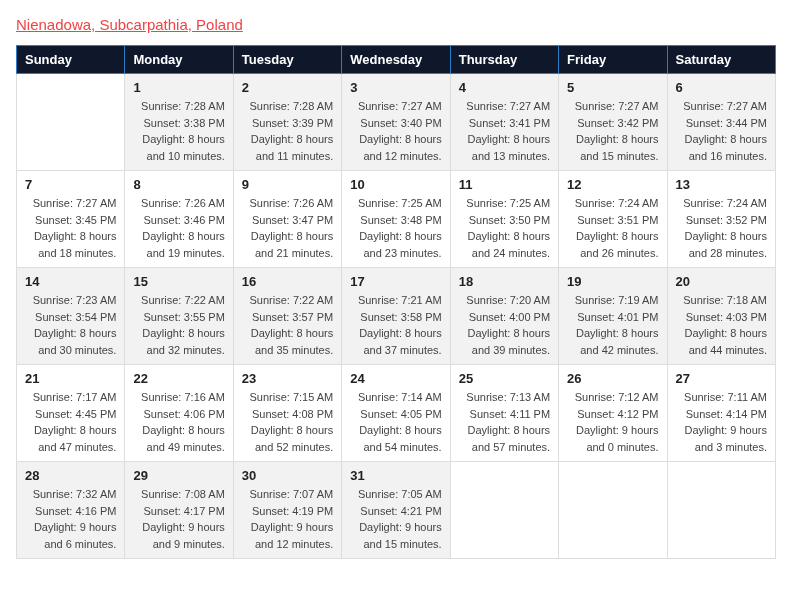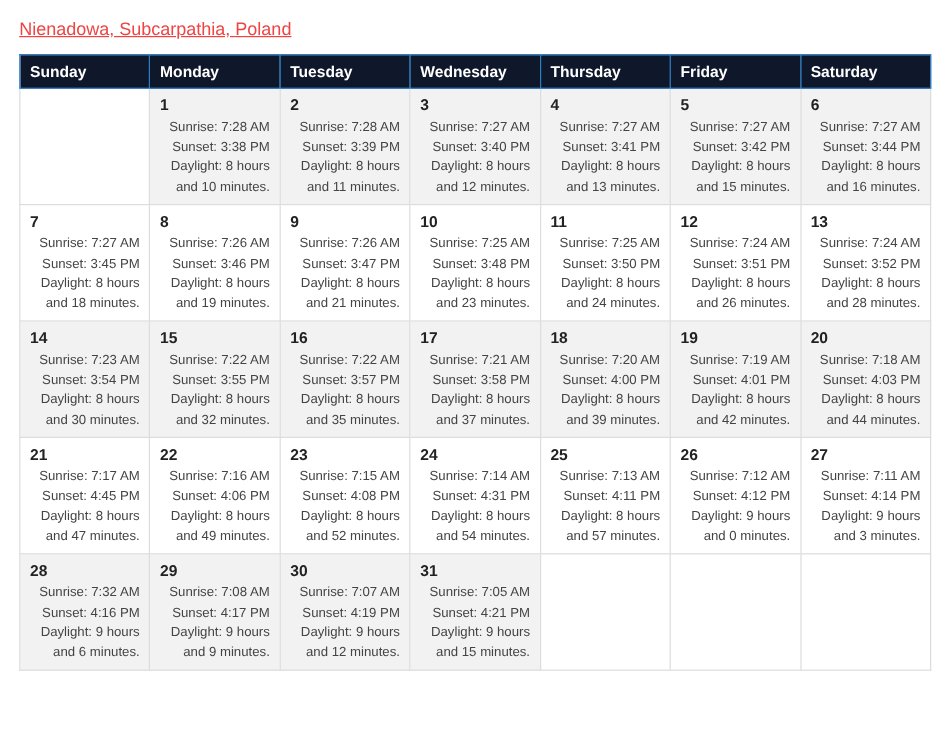--- a/index.html
+++ b/index.html
@@ -293,21 +293,21 @@
         <div class="day-details">
           <span>Sunrise: 7:15 AM</span><br>
           <span>Sunset: 4:08 PM</span><br>
           <span>Daylight: 8 hours and 52 minutes.</span>
         </div>
       </td>
         <td>
         <span class="day-num">24</span>
         <div class="day-details">
           <span>Sunrise: 7:14 AM</span><br>
-          <span>Sunset: 4:31 PM</span><br>
+          <span>Sunset: 4:05 PM</span><br>
           <span>Daylight: 8 hours and 54 minutes.</span>
         </div>
       </td>
         <td>
         <span class="day-num">25</span>
         <div class="day-details">
           <span>Sunrise: 7:13 AM</span><br>
           <span>Sunset: 4:11 PM</span><br>
           <span>Daylight: 8 hours and 57 minutes.</span>
         </div>

